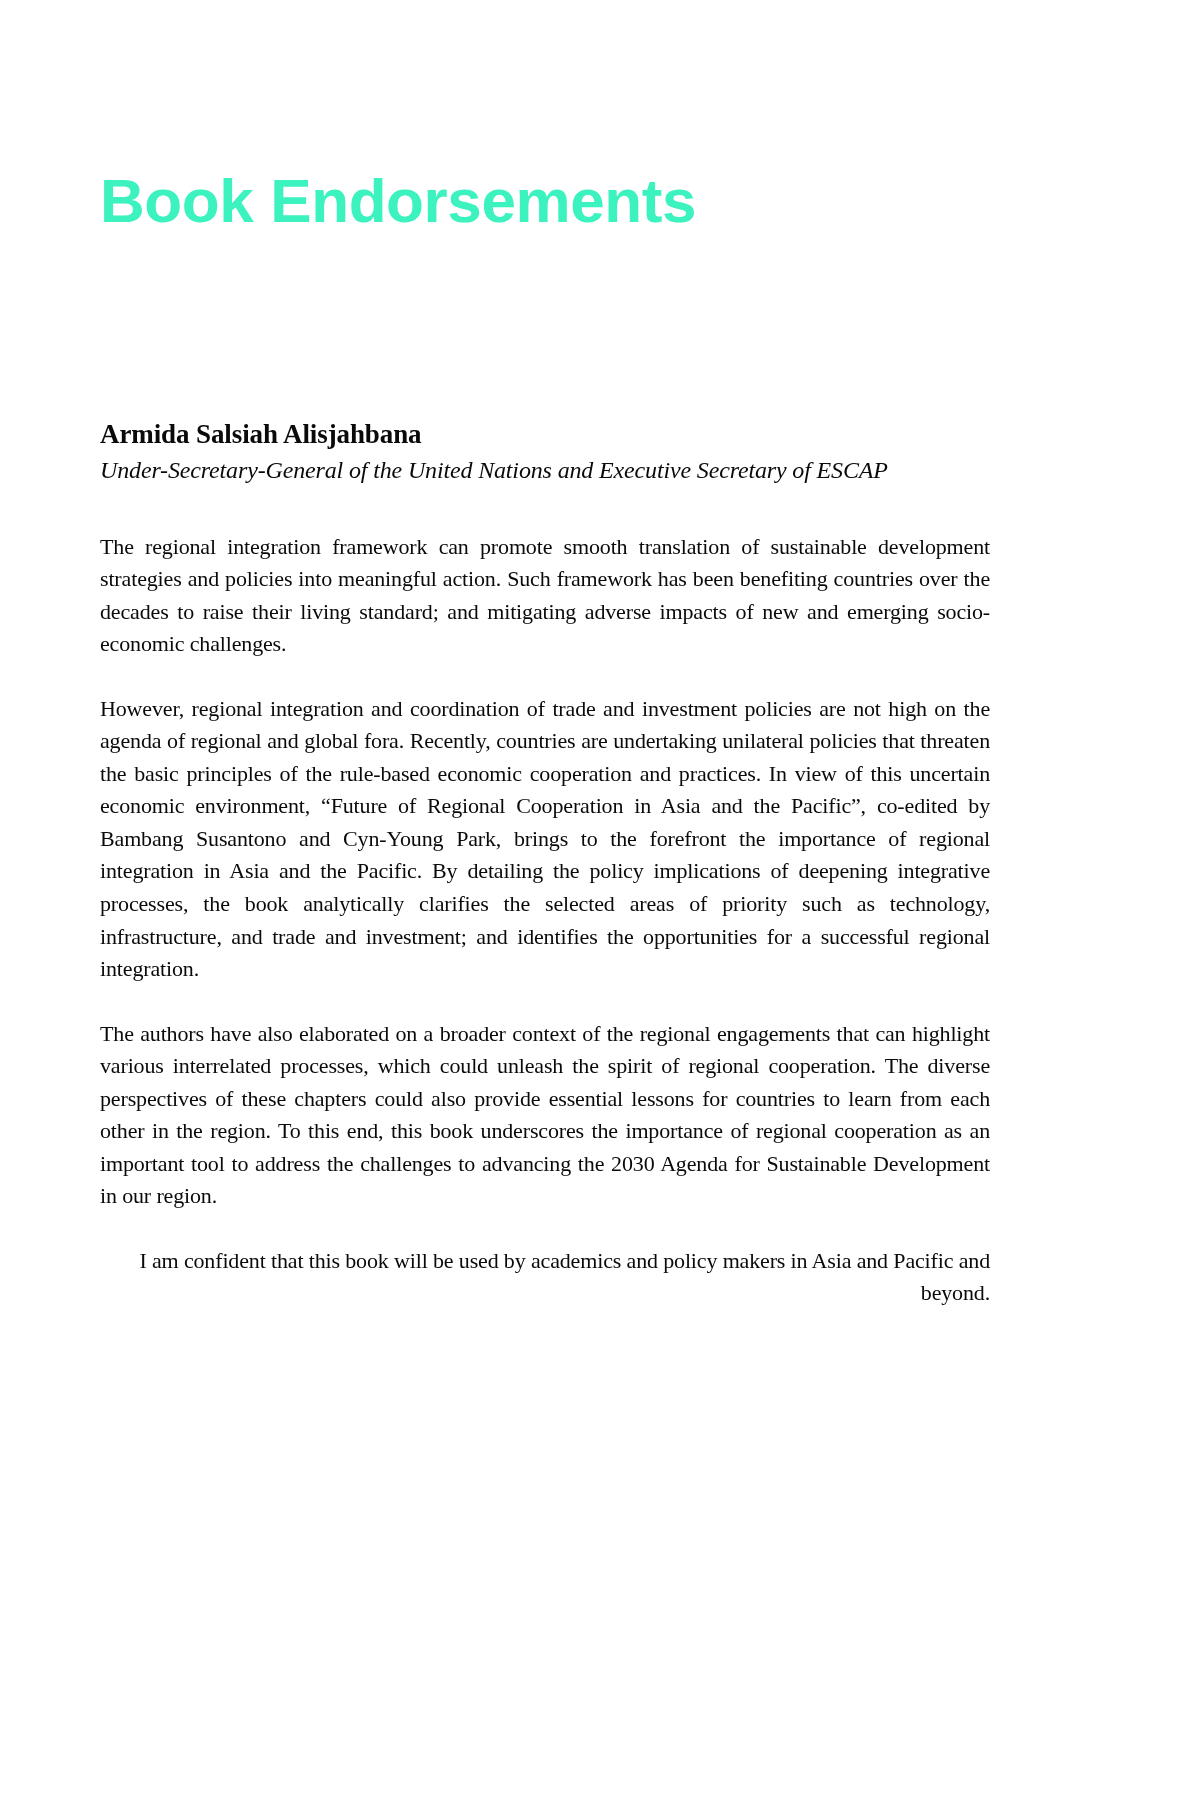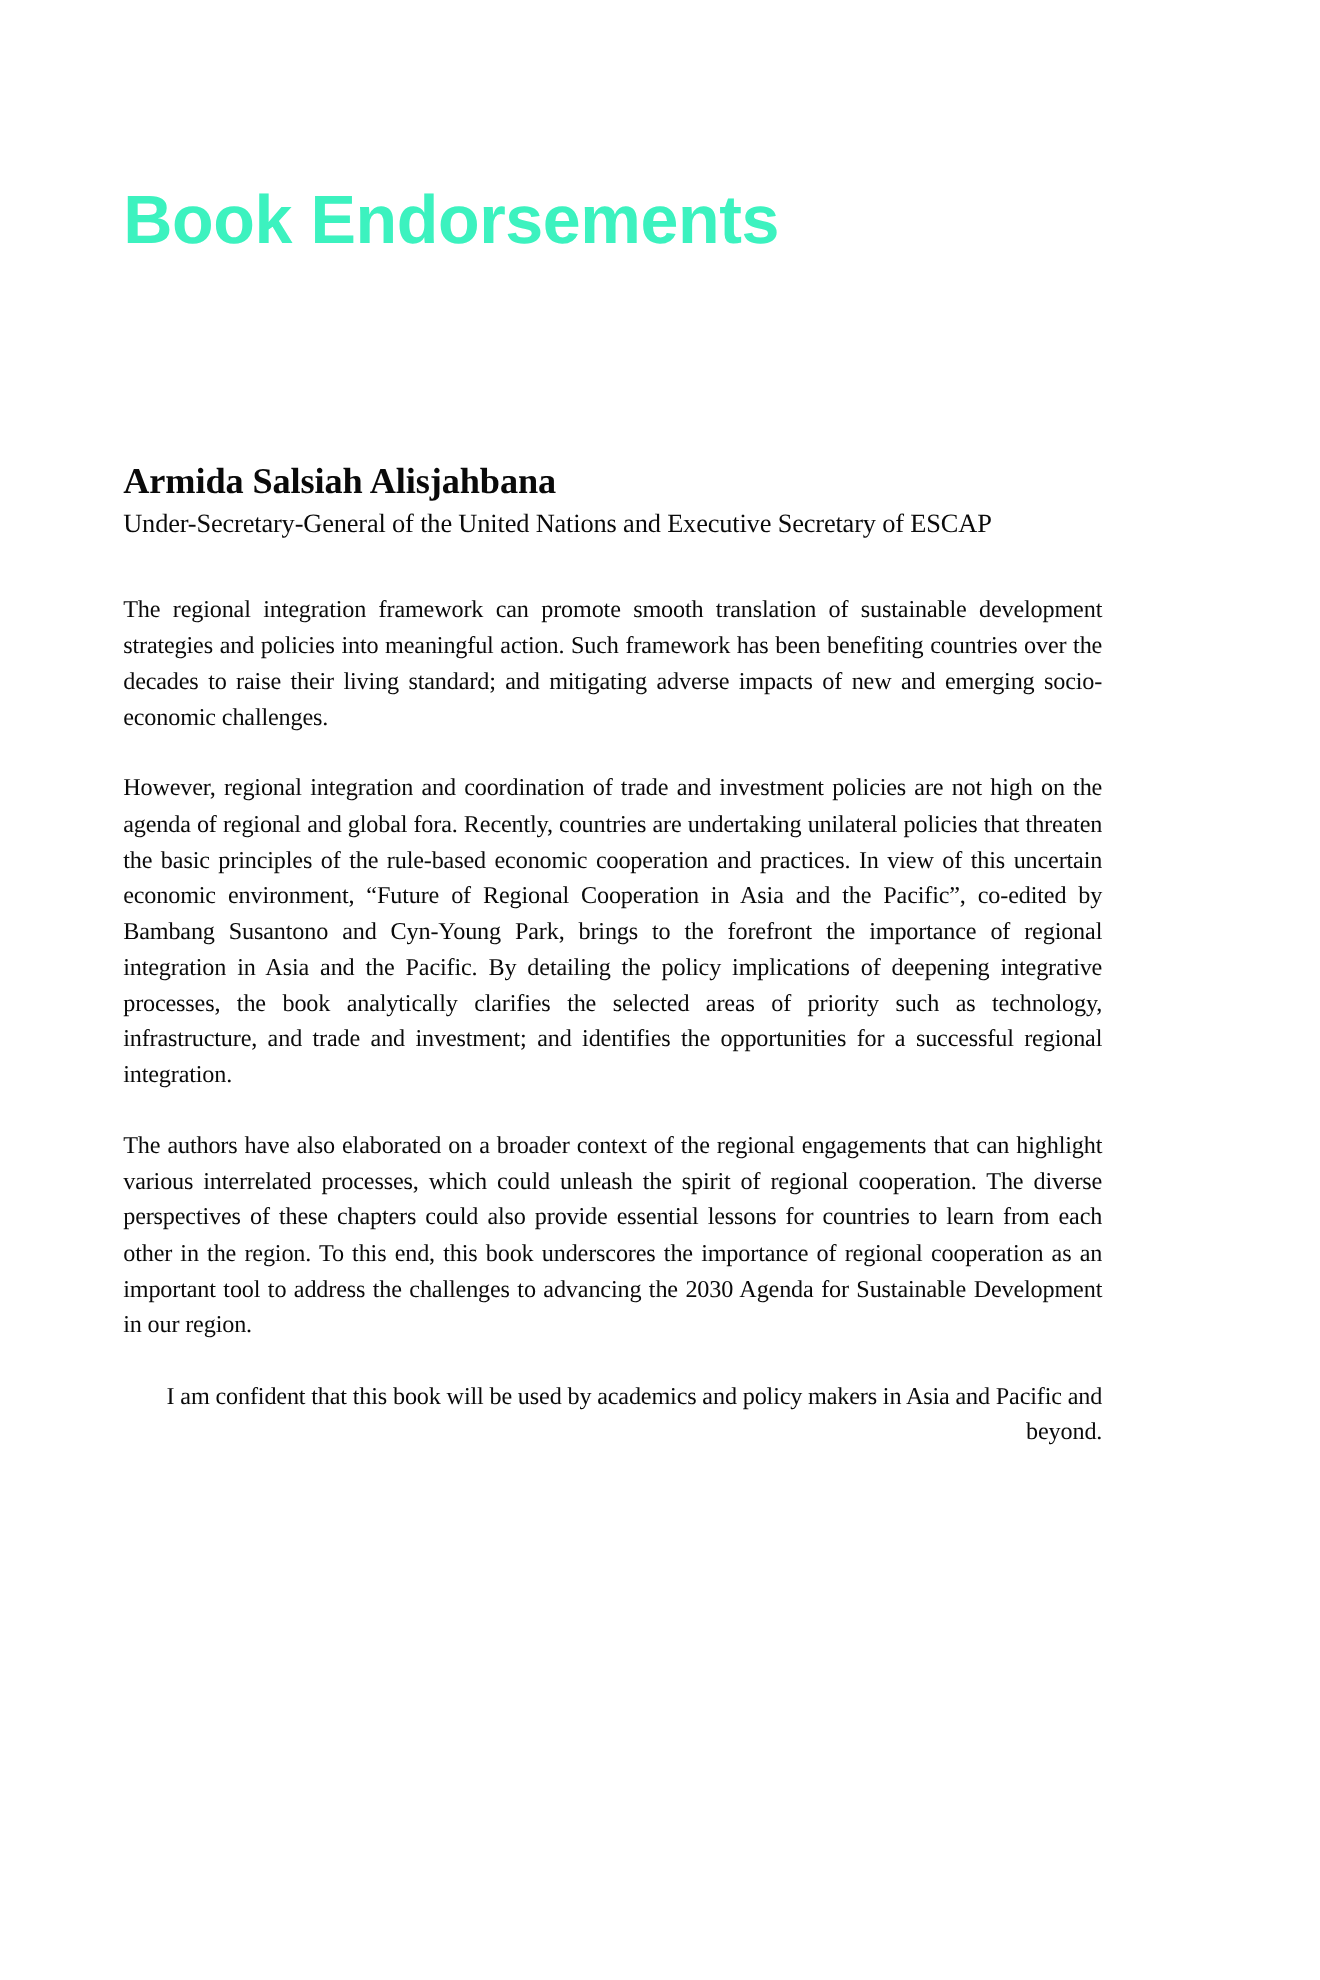--- a/index.html
+++ b/index.html
@@ -18,21 +18,21 @@
   .page {
     position: relative;
     width: 1200px;
     height: 1800px;
     background: #ffffff;
     box-sizing: border-box;
   }
 
   .content {
     position: absolute;
-    left: 112px;
+    left: 100px;
     top: 0;
     width: 890px;
   }
 
   .page-title {
     font-family: "Liberation Sans", "DejaVu Sans", sans-serif;
     font-weight: bold;
     font-size: 62px;
     line-height: 1.05;
     letter-spacing: -0.4px;
@@ -42,28 +42,29 @@
   }
 
   .endorsement {
     margin-top: 184px;
     width: 890px;
   }
 
   .endorser-name {
     font-family: "Liberation Serif", "DejaVu Serif", serif;
     font-weight: bold;
-    font-size: 33px;
+    font-size: 27px;
     line-height: 1.28;
     margin: 0;
     letter-spacing: -0.1px;
   }
 
   .endorser-affiliation {
     font-family: "Liberation Serif", "DejaVu Serif", serif;
+    font-style: italic;
     font-size: 24px;
     line-height: 1.33;
     margin: 3px 0 0 0;
     width: 840px;
     letter-spacing: -0.15px;
   }
 
   .body-copy {
     margin-top: 44px;
   }

